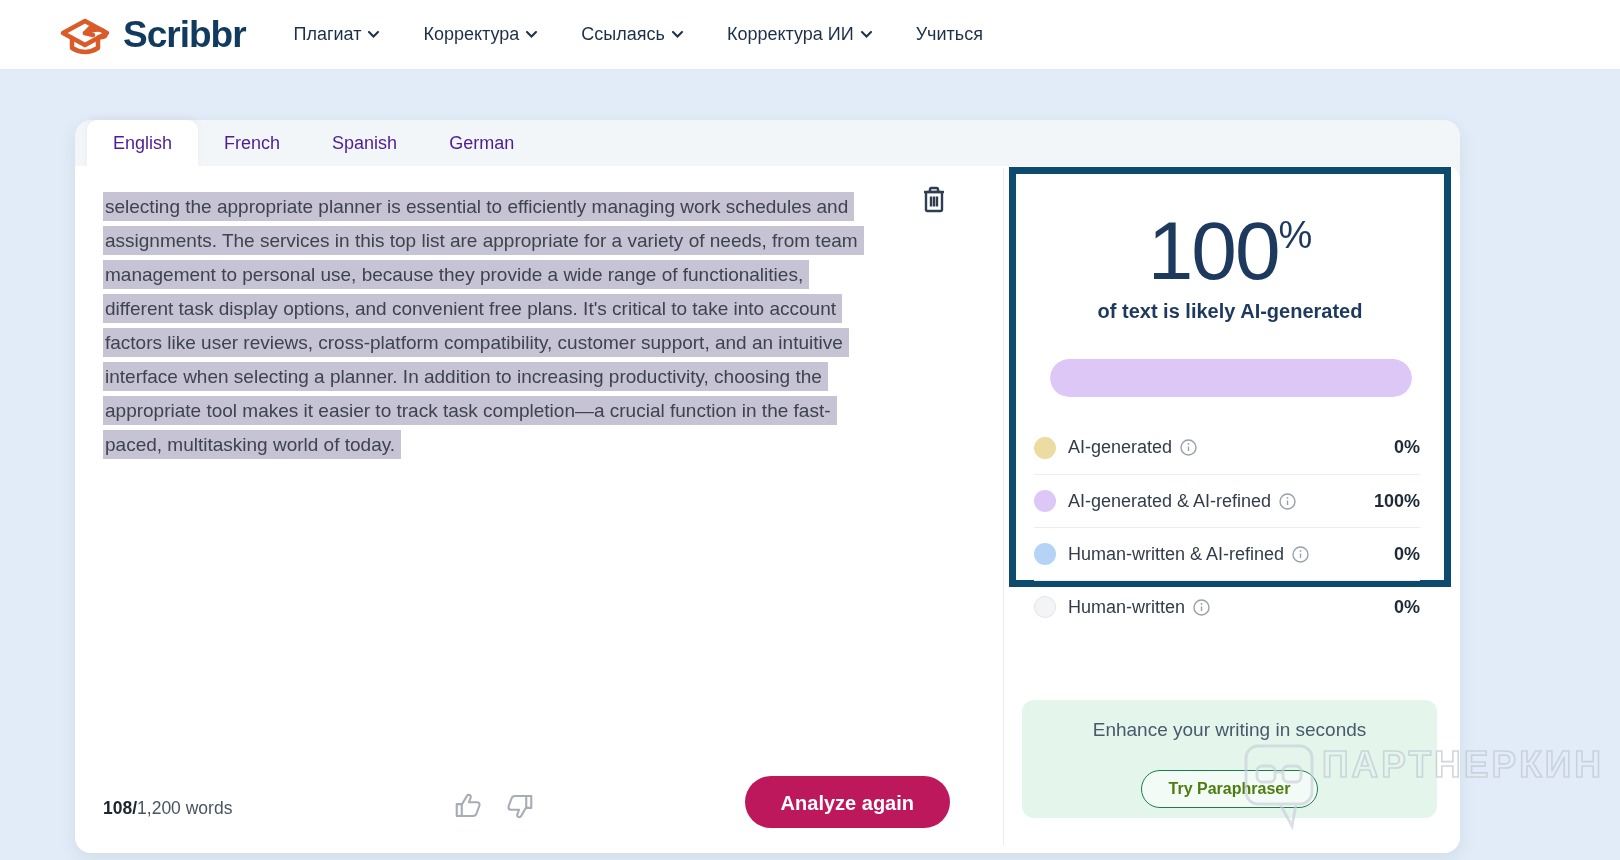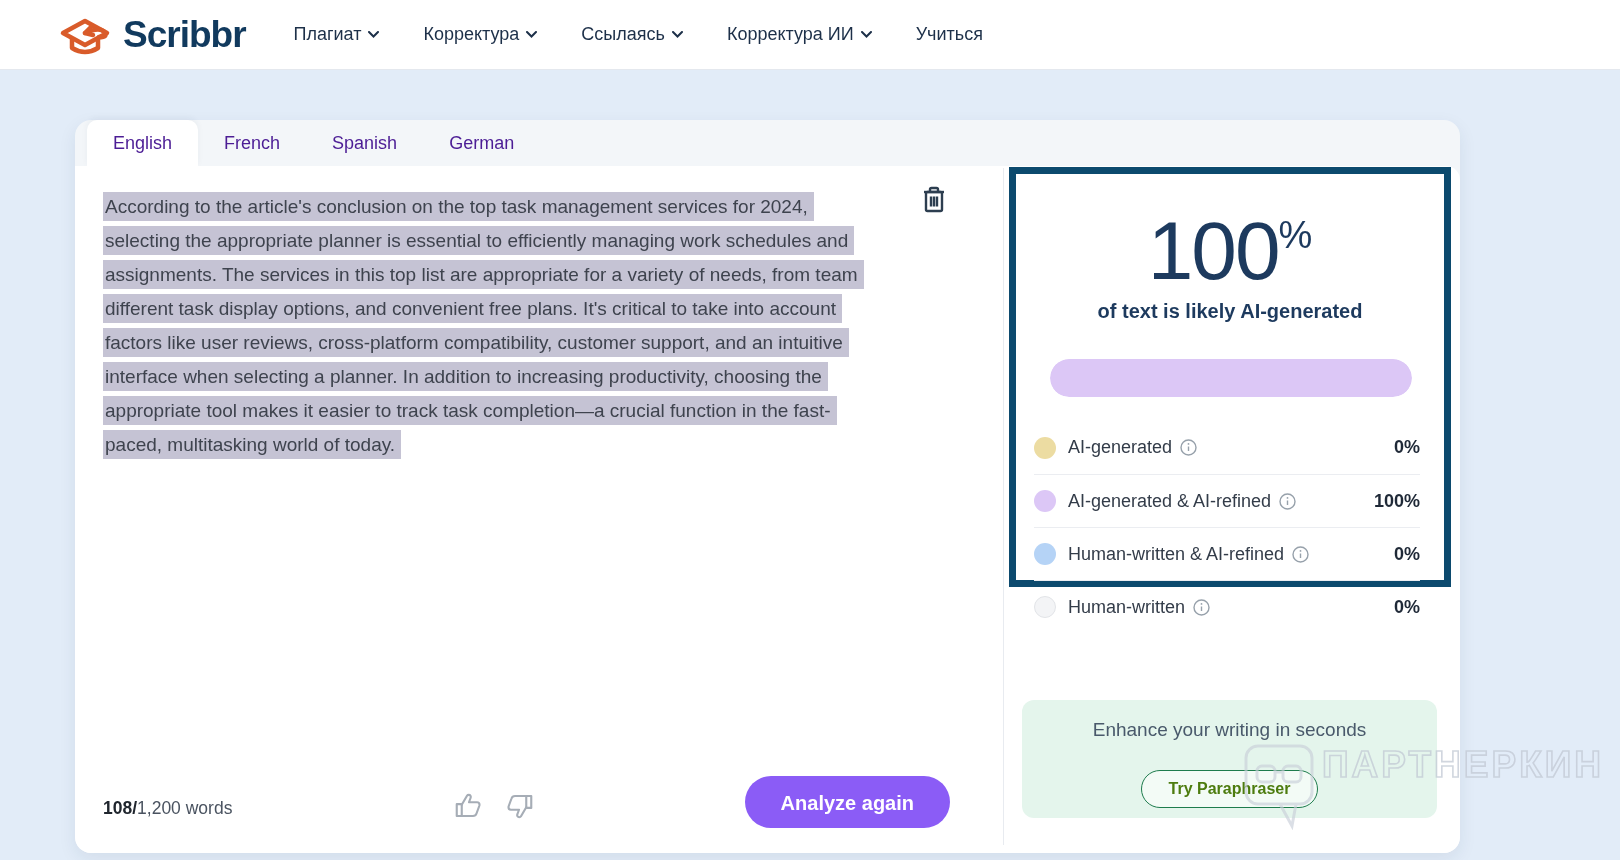--- a/index.html
+++ b/index.html
@@ -24,21 +24,21 @@
   
   .editor { position:absolute; left:0; top:0; bottom:0; width:928px; }
   .editor-text { position:absolute; left:28px; top:24px; right:90px; cursor:text; }
   .tline { height:34px; line-height:34px; font-size:19px; color:#3e434e; white-space:nowrap; }
   .tline span { background:#c5c3d4; padding:4px 6px 4px 2px; }
   .trash-btn { position:absolute; left:845px; top:20px; width:28px; height:30px; cursor:pointer; background:none; border:none; }
   .editor-footer-words { position:absolute; left:28px; bottom:34px; font-size:17.5px; color:#4a5360; }
   .editor-footer-words b { color:#20262e; font-weight:700; }
   .thumbs { position:absolute; left:378px; bottom:32px; display:flex; gap:22px; }
   .thumb-btn { background:none; border:none; cursor:pointer; width:30px; height:30px; }
-  .analyze-btn { position:absolute; right:53px; bottom:25px; height:52px; padding:16px 36px; border:none; border-radius:26px; background:#8b5cf6; color:#ffffff; font-size:20px; font-weight:700; font-family:"Liberation Sans", sans-serif; cursor:pointer; }
+  .analyze-btn { position:absolute; right:53px; bottom:25px; height:52px; padding:16px 36px; border:none; border-radius:26px; background:#be185d; color:#ffffff; font-size:20px; font-weight:700; font-family:"Liberation Sans", sans-serif; cursor:pointer; }
   .vdivider { position:absolute; left:928px; top:2px; bottom:8px; width:1px; background:#e8ebf0; }
 
   
   .results { position:absolute; left:929px; top:0; right:0; bottom:0; }
   .red-box { position:absolute; left:5px; top:1px; width:442px; height:420px; background:#ffffff; border:7px solid #0c4a6e; }
   .score-row { text-align:center; margin-top:30px; color:#1d3a5e; }
   .score-num { font-size:82px; font-weight:400; letter-spacing:-2px; }
   .score-pct { font-size:38px; font-weight:400; vertical-align:top; position:relative; top:10px; }
   .score-sub { text-align:center; font-size:20px; font-weight:700; color:#1d3a5e; margin-top:2px; }
   .bar-track { margin:36px 32px 0 34px; height:38px; border-radius:19px; overflow:hidden; }
@@ -112,23 +112,23 @@
     <div class="tab active">English</div>
     <div class="tab">French</div>
     <div class="tab">Spanish</div>
     <div class="tab">German</div>
   </div>
 
   <div class="content">
 
     <div class="editor">
       <div class="editor-text">
-        <div class="tline"><span>According to the article's conclusion on the top task management services for 2024,</span></div>
         <div class="tline"><span>selecting the appropriate planner is essential to efficiently managing work schedules and</span></div>
         <div class="tline"><span>assignments. The services in this top list are appropriate for a variety of needs, from team</span></div>
+        <div class="tline"><span>management to personal use, because they provide a wide range of functionalities,</span></div>
         <div class="tline"><span>different task display options, and convenient free plans. It's critical to take into account</span></div>
         <div class="tline"><span>factors like user reviews, cross-platform compatibility, customer support, and an intuitive</span></div>
         <div class="tline"><span>interface when selecting a planner. In addition to increasing productivity, choosing the</span></div>
         <div class="tline"><span>appropriate tool makes it easier to track task completion—a crucial function in the fast-</span></div>
         <div class="tline"><span>paced, multitasking world of today.</span></div>
       </div>
 
       <button class="trash-btn" title="">
         <svg width="26" height="28" viewBox="0 0 26 28" fill="none" stroke="#2d3e50" stroke-width="2.4">
           <path d="M3 6 h20"></path>

